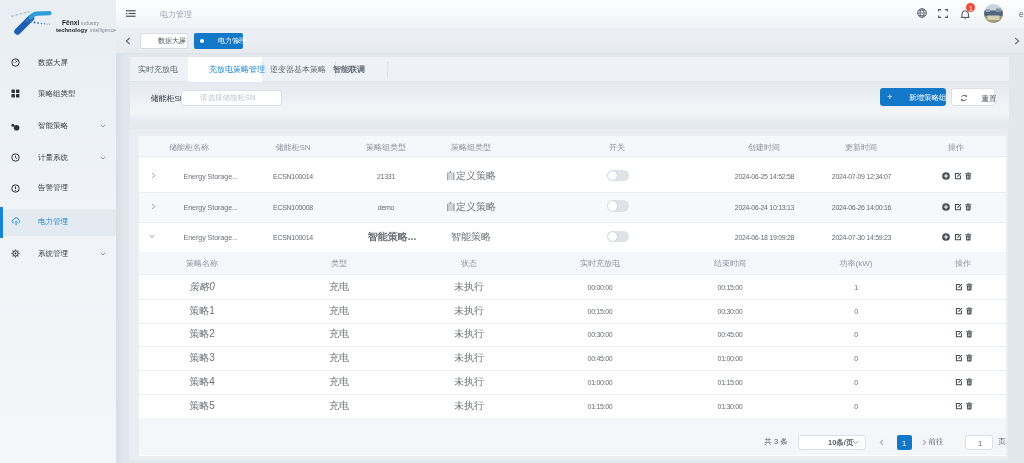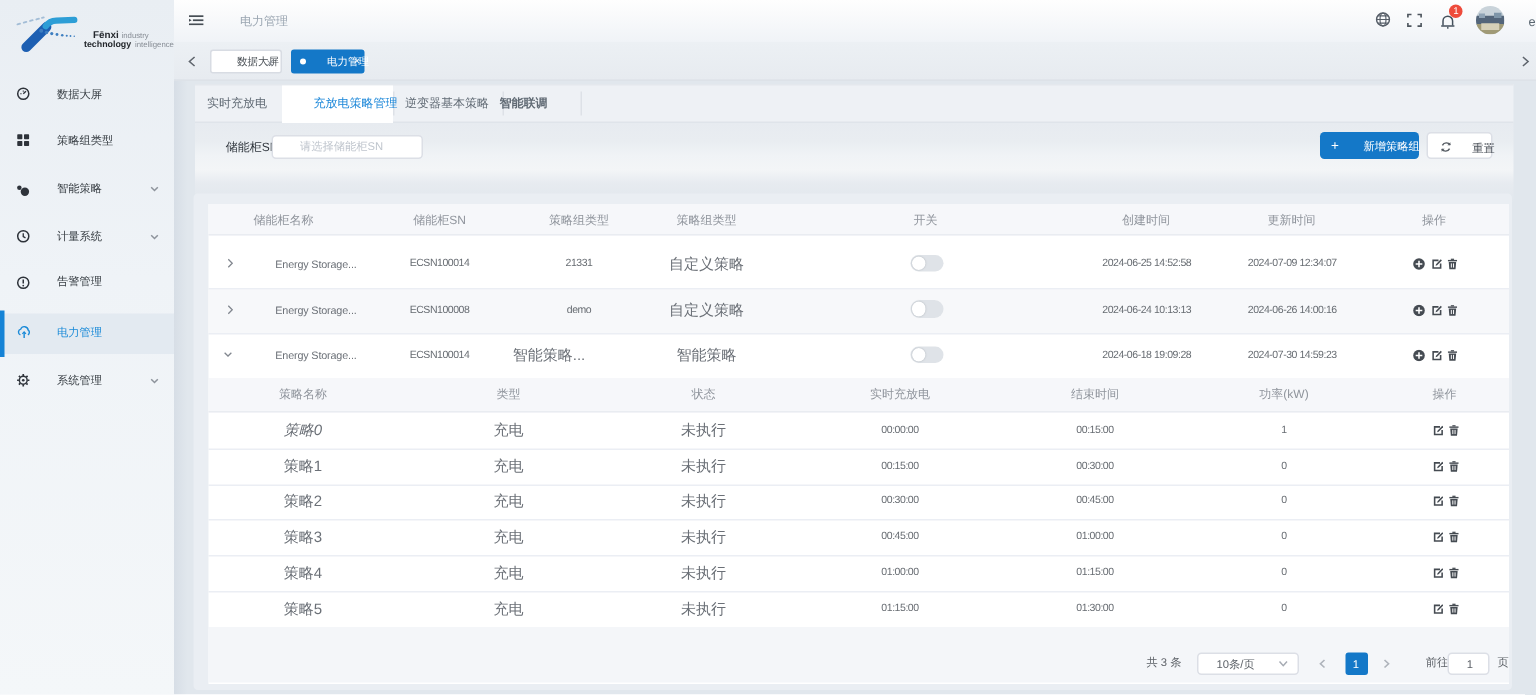--- a/index.html
+++ b/index.html
@@ -353,21 +353,21 @@
       </svg>
     </div>
     <div class="abs rowline" style="top:251.5px;"></div>
     <div class="abs" style="left:149px; top:234.3px;">
       <svg width="6" height="4.5" viewBox="0 0 8 5">
         <path d="M1 1 L4 4 L7 1" stroke="#82878f" stroke-width="1.1" fill="none"></path>
       </svg>
     </div>
     <div class="abs vctr" style="left:171.5px; top:236.8px; font-size:7.2px; letter-spacing:-0.1px; color:#6b7077;">Energy Storage...</div>
     <div class="abs lat ctr" style="left:293px; top:236.8px;">ECSN100014</div>
-    <div class="abs td ctr" style="left:366px; top:236.8px;">智能策略...</div>
+    <div class="abs td ctr" style="left:392px; top:236.8px;font-weight:bold;">智能策略...</div>
     <div class="abs td ctr" style="left:471px; top:236.8px;">智能策略</div>
     <div class="abs switch" style="left:606.8px; top:230.60000000000002px;">
       <span class="knob"></span>
     </div>
     <div class="abs lat ctr" style="left:764.5px; top:236.8px;">2024-06-18 19:09:28</div>
     <div class="abs lat ctr" style="left:861.5px; top:236.8px;">2024-07-30 14:59:23</div>
     <div class="abs" style="left:942.4px; top:233.3px;">
       <svg width="8" height="8" viewBox="0 0 8.5 8.5">
         <circle cx="4.25" cy="4.25" r="4.1" fill="#454b52"></circle>
         <path d="M1.9 4.25 L6.6 4.25 M4.25 1.9 L4.25 6.6" stroke="#fff" stroke-width="1.1"></path>
@@ -521,39 +521,39 @@
         <rect x="2.7" y="0.2" width="2.6" height="1" fill="#454b52"></rect>
         <path d="M1 2.8 L1.5 8.7 L6.5 8.7 L7 2.8 Z" fill="#454b52"></path>
         <path d="M3.1 4 L3.1 7.4 M4.9 4 L4.9 7.4" stroke="#fff" stroke-width="0.8"></path>
       </svg>
     </div>
 
   <div class="abs" style="left:139px; top:418px; width:867px; height:37px; background:#f4f6f9;"></div>
 
   <div class="abs pgtxt ctr" style="left:776px; top:442px;">共 3 条</div>
   <div class="abs inputbox" style="left:798px; top:434.5px; width:68px; height:15px;">
-    <span class="abs vctr" style="left:0; top:7px; font-size:7.5px; color:#5d6268;">10条/页</span>
+    <span class="abs vctr" style="left:17px; top:7px; font-size:7.5px; color:#5d6268;font-weight:bold;">10条/页</span>
     <span class="abs" style="left:53px; top:4.5px;">
         <svg width="7" height="5" viewBox="0 0 7 5">
           <path d="M1 1 L3.5 3.8 L6 1" stroke="#a6abb3" stroke-width="1" fill="none"></path>
         </svg>
       </span>
   </div>
   <div class="abs" style="left:879px; top:438.5px;">
       <svg width="5" height="7" viewBox="0 0 5 7">
         <path d="M4 1 L1.3 3.5 L4 6" stroke="#aeb3bb" stroke-width="1.1" fill="none"></path>
       </svg>
     </div>
   <div class="abs" style="left:896.5px; top:434.5px; width:15px; height:15px; background:#1478c8; border-radius:2px;">
     <span class="abs ctr" style="left:7.5px; top:8px; font-size:7.5px; color:#fff;">1</span>
   </div>
   <div class="abs" style="left:922px; top:438.5px;">
       <svg width="5" height="7" viewBox="0 0 5 7">
         <path d="M1 1 L3.7 3.5 L1 6" stroke="#aeb3bb" stroke-width="1.1" fill="none"></path>
       </svg>
     </div>
-  <div class="abs pgtxt ctr" style="left:958px; top:442px;">前往</div>
+  <div class="abs pgtxt ctr" style="left:936px; top:442px;">前往</div>
   <div class="abs inputbox" style="left:965px; top:434.5px; width:28px; height:15px;">
     <span class="abs ctr" style="left:14px; top:7.5px; font-size:7.5px; color:#5d6268;">1</span>
   </div>
   <div class="abs pgtxt ctr" style="left:1002px; top:442px;">页</div>
 
 </div>
 
 </body></html>

